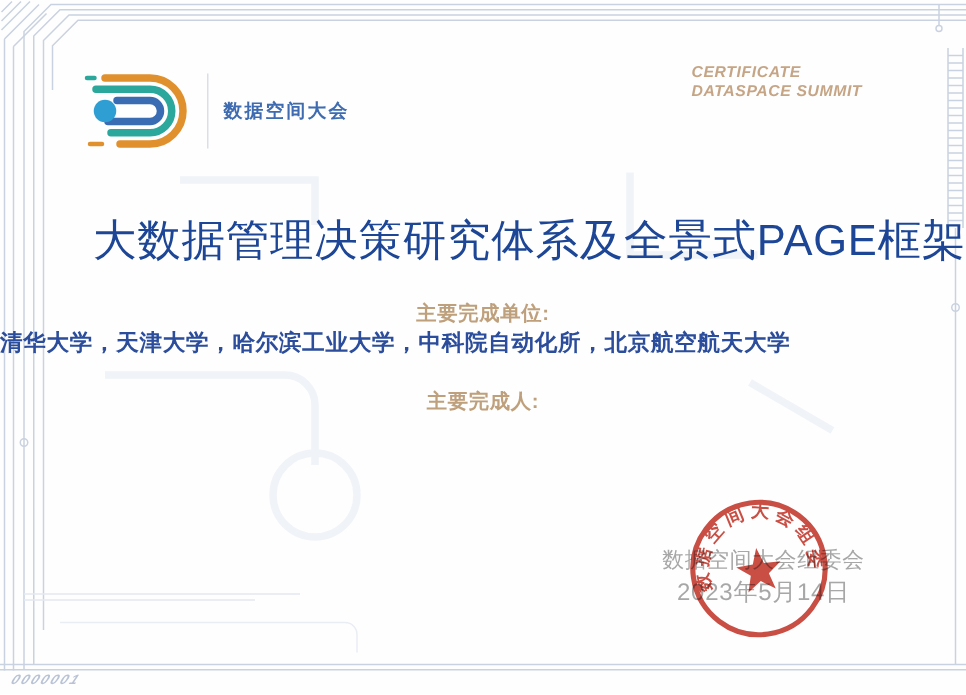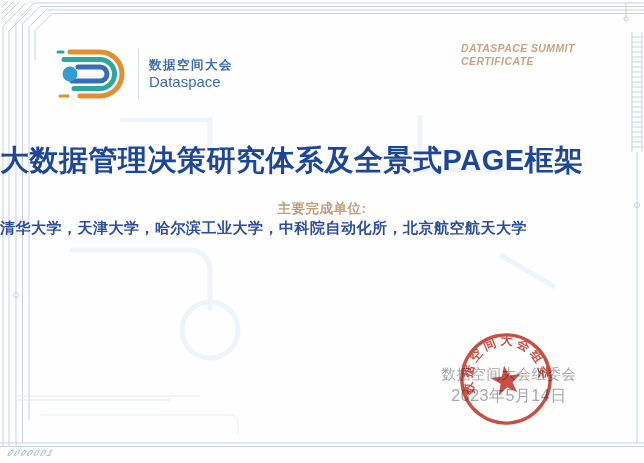--- a/index.html
+++ b/index.html
@@ -27,21 +27,21 @@
   .hdr-right .en{
     font-size:10.5px;font-style:italic;font-weight:bold;
     color:#c5a585;letter-spacing:0.4px;line-height:1.25;
   }
   .hdr-right .award{
     margin-top:5px;font-size:16px;font-weight:bold;color:#bd986e;letter-spacing:0.5px;
   }
   
   .cert-title{
     position:absolute;top:141px;left:0;width:100%;
-    text-align:left;font-size:29px;font-weight:bold;
+    text-align:right;font-size:29px;font-weight:normal;
     color:#1d4796;letter-spacing:0.5px;
   }
   .sec-label{
     position:absolute;left:0;width:100%;text-align:center;
     font-size:13.5px;color:#bfa07c;font-weight:bold;letter-spacing:0.5px;
   }
   .sec-value{
     position:absolute;left:0;width:100%;text-align:left;
     font-size:15px;font-weight:bold;color:#2b4d9b;letter-spacing:0.5px;
   }
@@ -117,34 +117,34 @@
         <path d="M8,15.5 H44 A14.5,14.5 0 1 1 44,44.5 H18" stroke="#2ca79c" stroke-width="5"></path>
         <path d="M22,23 H44 A7,7 0 1 1 44,37 H16" stroke="#3a6cb4" stroke-width="5"></path>
         <path d="M2,8 H7" stroke="#2ca79c" stroke-width="3"></path>
         <path d="M4,52 H12" stroke="#e0912e" stroke-width="3"></path>
       </g>
       <circle cx="14" cy="30" r="7.5" fill="#2f9fd3"></circle>
     </svg>
     <div class="logo-divider"></div>
     <div class="logo-text">
       <div class="logo-cn">数据空间大会</div>
-      <div class="logo-en">Dataspace</div>
     </div>
   </div>
 
   <div class="hdr-right">
+    <div class="en">CERTIFICATE</div>
     <div class="en">DATASPACE SUMMIT</div>
-    <div class="en">CERTIFICATE</div>
   </div>
 
   <div class="cert-title">大数据管理决策研究体系及全景式PAGE框架</div>
 
   <div id="label-units" class="sec-label">主要完成单位:</div>
   <div id="value-units" class="sec-value">清华大学，天津大学，哈尔滨工业大学，中科院自动化所，北京航空航天大学</div>
 
+  <div id="label-people" class="sec-label">主要完成人:</div>
 
   <div class="footer-block">
     <div class="footer-org">数据空间大会组委会</div>
     <div class="footer-date">2023年5月14日</div>
   </div>
 
   <svg id="seal" viewBox="0 0 100 100">
     <g transform="rotate(-8 50 50)">
       <circle cx="50" cy="50" r="45" fill="none" stroke="#c43b30" stroke-width="3.5"></circle>
       <path id="sealArc" d="M17.1,62 A35,35 0 1 1 82.9,62" fill="none"></path>

